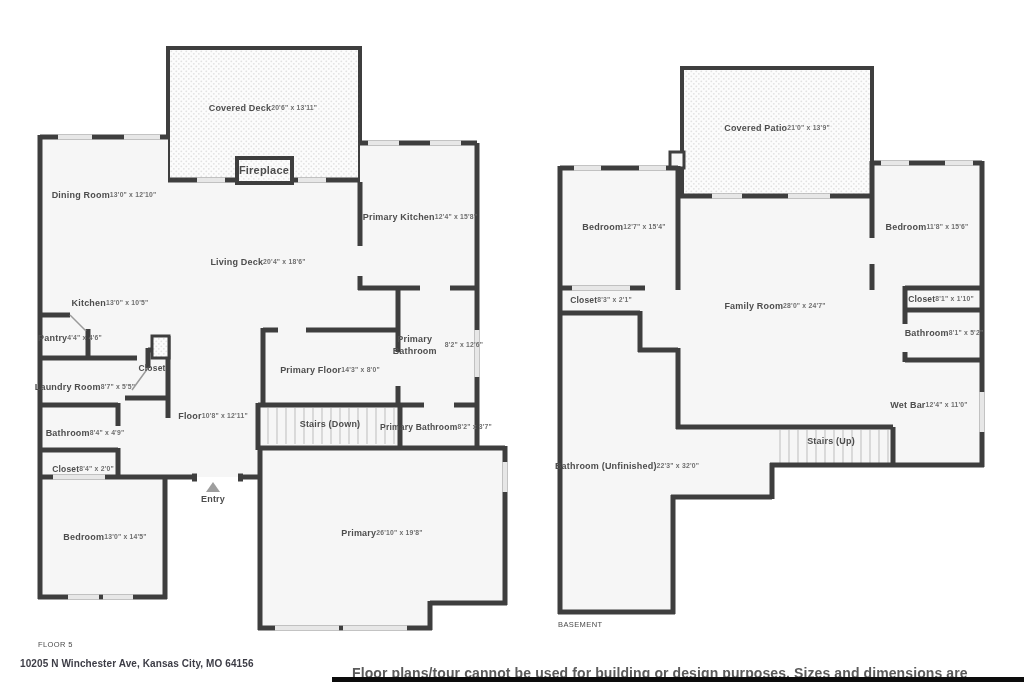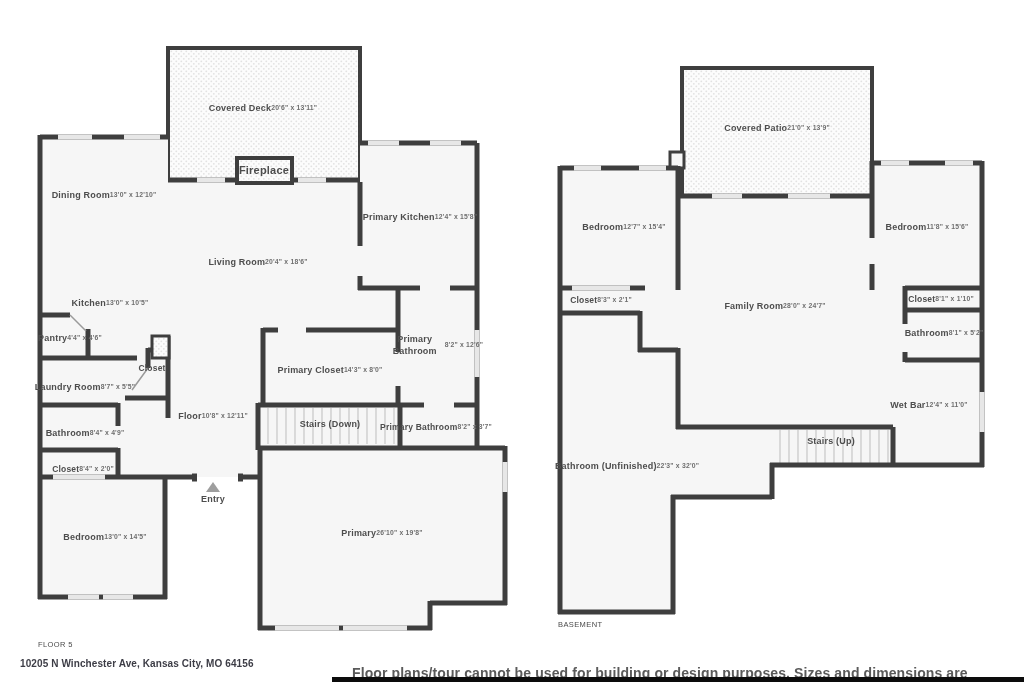--- a/index.html
+++ b/index.html
@@ -139,37 +139,37 @@
   </div>
   <div class="room-label" style="left:104px;top:196px">
     <span class="rname">Dining Room</span>
     <span class="rdims">13'0" x 12'10"</span>
   </div>
   <div class="room-label" style="left:420px;top:218px">
     <span class="rname">Primary Kitchen</span>
     <span class="rdims">12'4" x 15'8"</span>
   </div>
   <div class="room-label" style="left:258px;top:263px">
-    <span class="rname">Living Room</span>
+    <span class="rname">Living Deck</span>
     <span class="rdims">20'4" x 18'6"</span>
   </div>
   <div class="room-label" style="left:110px;top:304px">
     <span class="rname">Kitchen</span>
     <span class="rdims">13'0" x 10'5"</span>
   </div>
   <div class="room-label" style="left:70px;top:339px">
     <span class="rname">Pantry</span>
     <span class="rdims">4'4" x 4'6"</span>
   </div>
   <div class="room-label wrap" style="left:434px;top:346px">
     <span class="rname">Primary Bathroom</span>
     <span class="rdims">8'2" x 12'6"</span>
   </div>
   <div class="room-label" style="left:330px;top:371px">
-    <span class="rname">Primary Closet</span>
+    <span class="rname">Primary Floor</span>
     <span class="rdims">14'3" x 8'0"</span>
   </div>
   <div class="room-label" style="left:85px;top:388px">
     <span class="rname">Laundry Room</span>
     <span class="rdims">8'7" x 5'5"</span>
   </div>
   <div class="room-label" style="left:152px;top:369px">
     <span class="rname" style="font-size:8.5px">Closet</span>
   </div>
   <div class="room-label" style="left:213px;top:417px">

